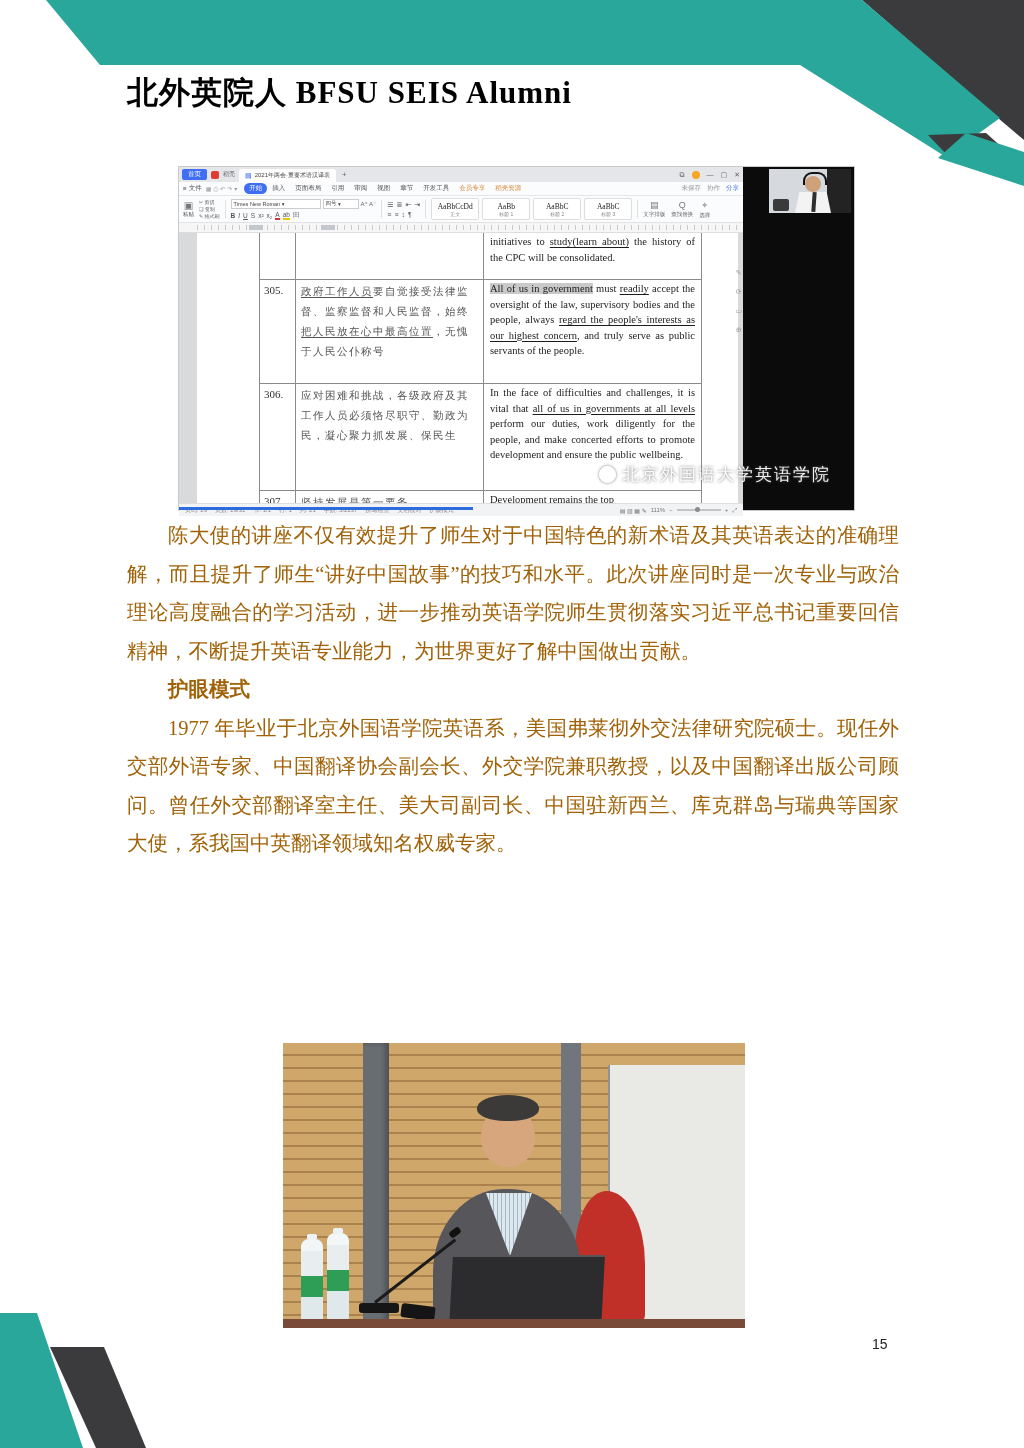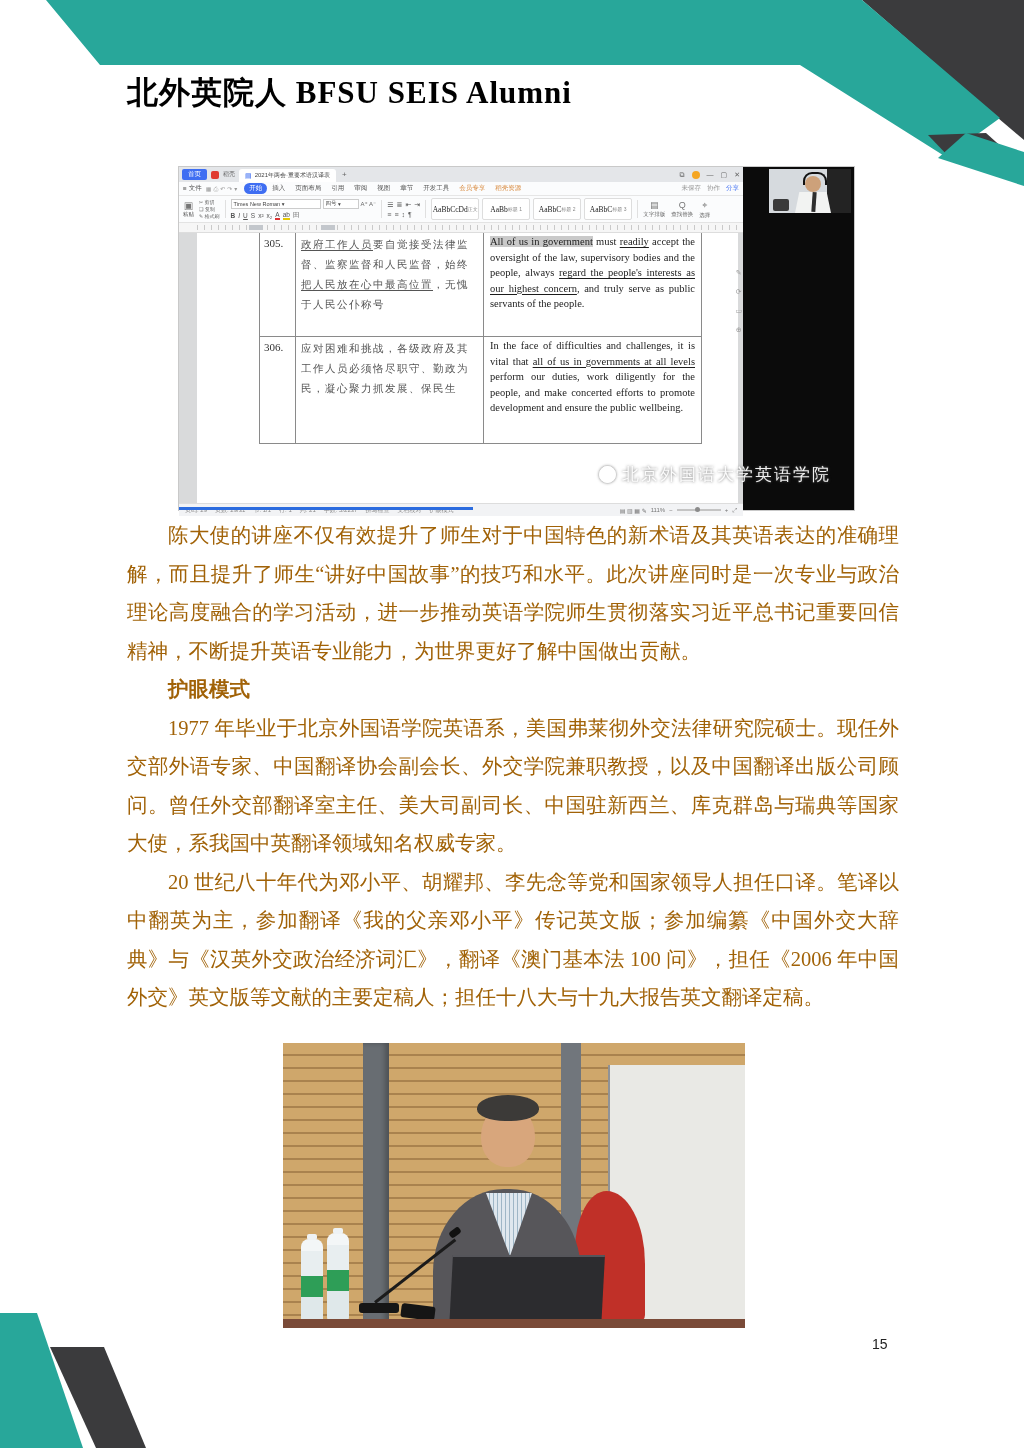--- a/index.html
+++ b/index.html
@@ -61,21 +61,21 @@
   .tb-stack{display:flex;flex-direction:column;gap:1px;font-size:5px;color:#666;align-items:flex-start;}
   .sep{width:1px;height:18px;background:#e0e0e0;}
   .fontbox{display:flex;flex-direction:column;gap:2px;}
   .fb-row{display:flex;gap:2px;align-items:center;}
   .inputbox{border:1px solid #ccc;background:#fff;font-size:5.5px;color:#444;padding:0 2px;height:8px;
             display:flex;align-items:center;white-space:nowrap;}
   .glyphs{display:flex;gap:3px;font-size:6.5px;color:#555;align-items:center;}
   .glyphs .cA{border-bottom:2px solid #d33;}
   .glyphs .cH{border-bottom:2px solid #e6c800;}
   .chip{border:1px solid #ddd;background:#fff;border-radius:2px;width:46px;height:20px;display:flex;
-        flex-direction:row;align-items:center;justify-content:center;}
+        flex-direction:column;align-items:center;justify-content:center;}
   .chip .sm{font-family:"Liberation Serif",serif;font-size:7.5px;color:#222;}
   .chip .lb{font-size:5px;color:#888;}
   .toolcol{display:flex;flex-direction:column;align-items:center;gap:1px;font-size:5.5px;color:#666;}
   .toolcol .g{font-size:9px;color:#777;}
 
   .ruler{height:9px;background:#f6f6f6;border-bottom:1px solid #ddd;position:relative;}
   .ruler .ticks{position:absolute;left:18px;right:6px;top:2px;bottom:2px;
     background:repeating-linear-gradient(90deg,#c9c9c9 0 1px,transparent 1px 7px);}
   .ruler .chipA,.ruler .chipB{position:absolute;top:2px;width:14px;height:5px;background:#c3c7cc;}
   .ruler .chipA{left:70px;} .ruler .chipB{left:142px;}
@@ -298,29 +298,39 @@
 
       <div class="ruler">
         <span class="ticks"></span>
           <span class="chipA"></span>
           <span class="chipB"></span>
       </div>
 
       <div class="docarea">
         <div class="docpage">
           <div class="dtable" id="dtable">
+              <div class="trow" style="height: 46px;">
+                <div class="tc tnum"></div>
+                <div class="tc tzh"></div>
+                <div class="tc ten"><span>initiatives to </span><span class="u">study(learn about)</span><span> the history of the CPC will be consolidated.</span></div>
+              </div>
               <div class="trow" style="height: 103px;">
                 <div class="tc tnum">305.</div>
                 <div class="tc tzh"><span class="u">政府工作人员</span><span>要自觉接受法律监督、监察监督和人民监督，始终</span><span class="u">把人民放在心中最高位置</span><span>，无愧于人民公仆称号</span></div>
                 <div class="tc ten"><span class="hl">All of us in government</span><span> must </span><span class="u">readily</span><span> accept the oversight of the law, supervisory bodies and the people, always </span><span class="u">regard the people's interests as our highest concern</span><span>, and truly serve as public servants of the people.</span></div>
               </div>
               <div class="trow" style="height: 106px;">
                 <div class="tc tnum">306.</div>
                 <div class="tc tzh"><span>应对困难和挑战，各级政府及其工作人员必须恪尽职守、勤政为民，凝心聚力抓发展、保民生</span></div>
                 <div class="tc ten"><span>In the face of difficulties and challenges, it is vital that </span><span class="u">all of us in governments at all levels</span><span> perform our duties, work diligently for the people, and make concerted efforts to promote development and ensure the public wellbeing.</span></div>
+              </div>
+              <div class="trow" style="height: 20px;">
+                <div class="tc tnum">307</div>
+                <div class="tc tzh"><span>坚持发展是第一要务</span></div>
+                <div class="tc ten"><span>Development remains the top</span></div>
               </div>
             </div>
         </div>
         <div class="sidetools">
           <span>✎</span>
           <span>⟳</span>
           <span>▭</span>
           <span>⊕</span>
         </div>
       </div>
@@ -365,21 +375,20 @@
     <div class="watermark">
       <span class="wm-ring"></span>
       <span>北京外国语大学英语学院</span>
     </div>
   </div>
 
   <div class="bodytext">
     <p>陈大使的讲座不仅有效提升了师生对于中国特色的新术语及其英语表达的准确理解，而且提升了师生“讲好中国故事”的技巧和水平。此次讲座同时是一次专业与政治理论高度融合的学习活动，进一步推动英语学院师生贯彻落实习近平总书记重要回信精神，不断提升英语专业能力，为世界更好了解中国做出贡献。</p>
     <p class="subhead">护眼模式</p>
     <p>1977 年毕业于北京外国语学院英语系，美国弗莱彻外交法律研究院硕士。现任外交部外语专家、中国翻译协会副会长、外交学院兼职教授，以及中国翻译出版公司顾问。曾任外交部翻译室主任、美大司副司长、中国驻新西兰、库克群岛与瑞典等国家大使，系我国中英翻译领域知名权威专家。</p>
-    <p>20 世纪八十年代为邓小平、胡耀邦、李先念等党和国家领导人担任口译。笔译以中翻英为主，参加翻译《我的父亲邓小平》传记英文版；参加编纂《中国外交大辞典》与《汉英外交政治经济词汇》，翻译《澳门基本法 100 问》，担任《2006 年中国外交》英文版等文献的主要定稿人；担任十八大与十九大报告英文翻译定稿。</p>
   </div>
 
   <div class="photo">
     <span class="ph-pillar1"></span>
     <span class="ph-pillar2"></span>
     <span class="ph-screen"></span>
     <span class="ph-red"></span>
     <span class="ph-suit"></span>
     <span class="ph-shirt"></span>
     <span class="ph-head"></span>

